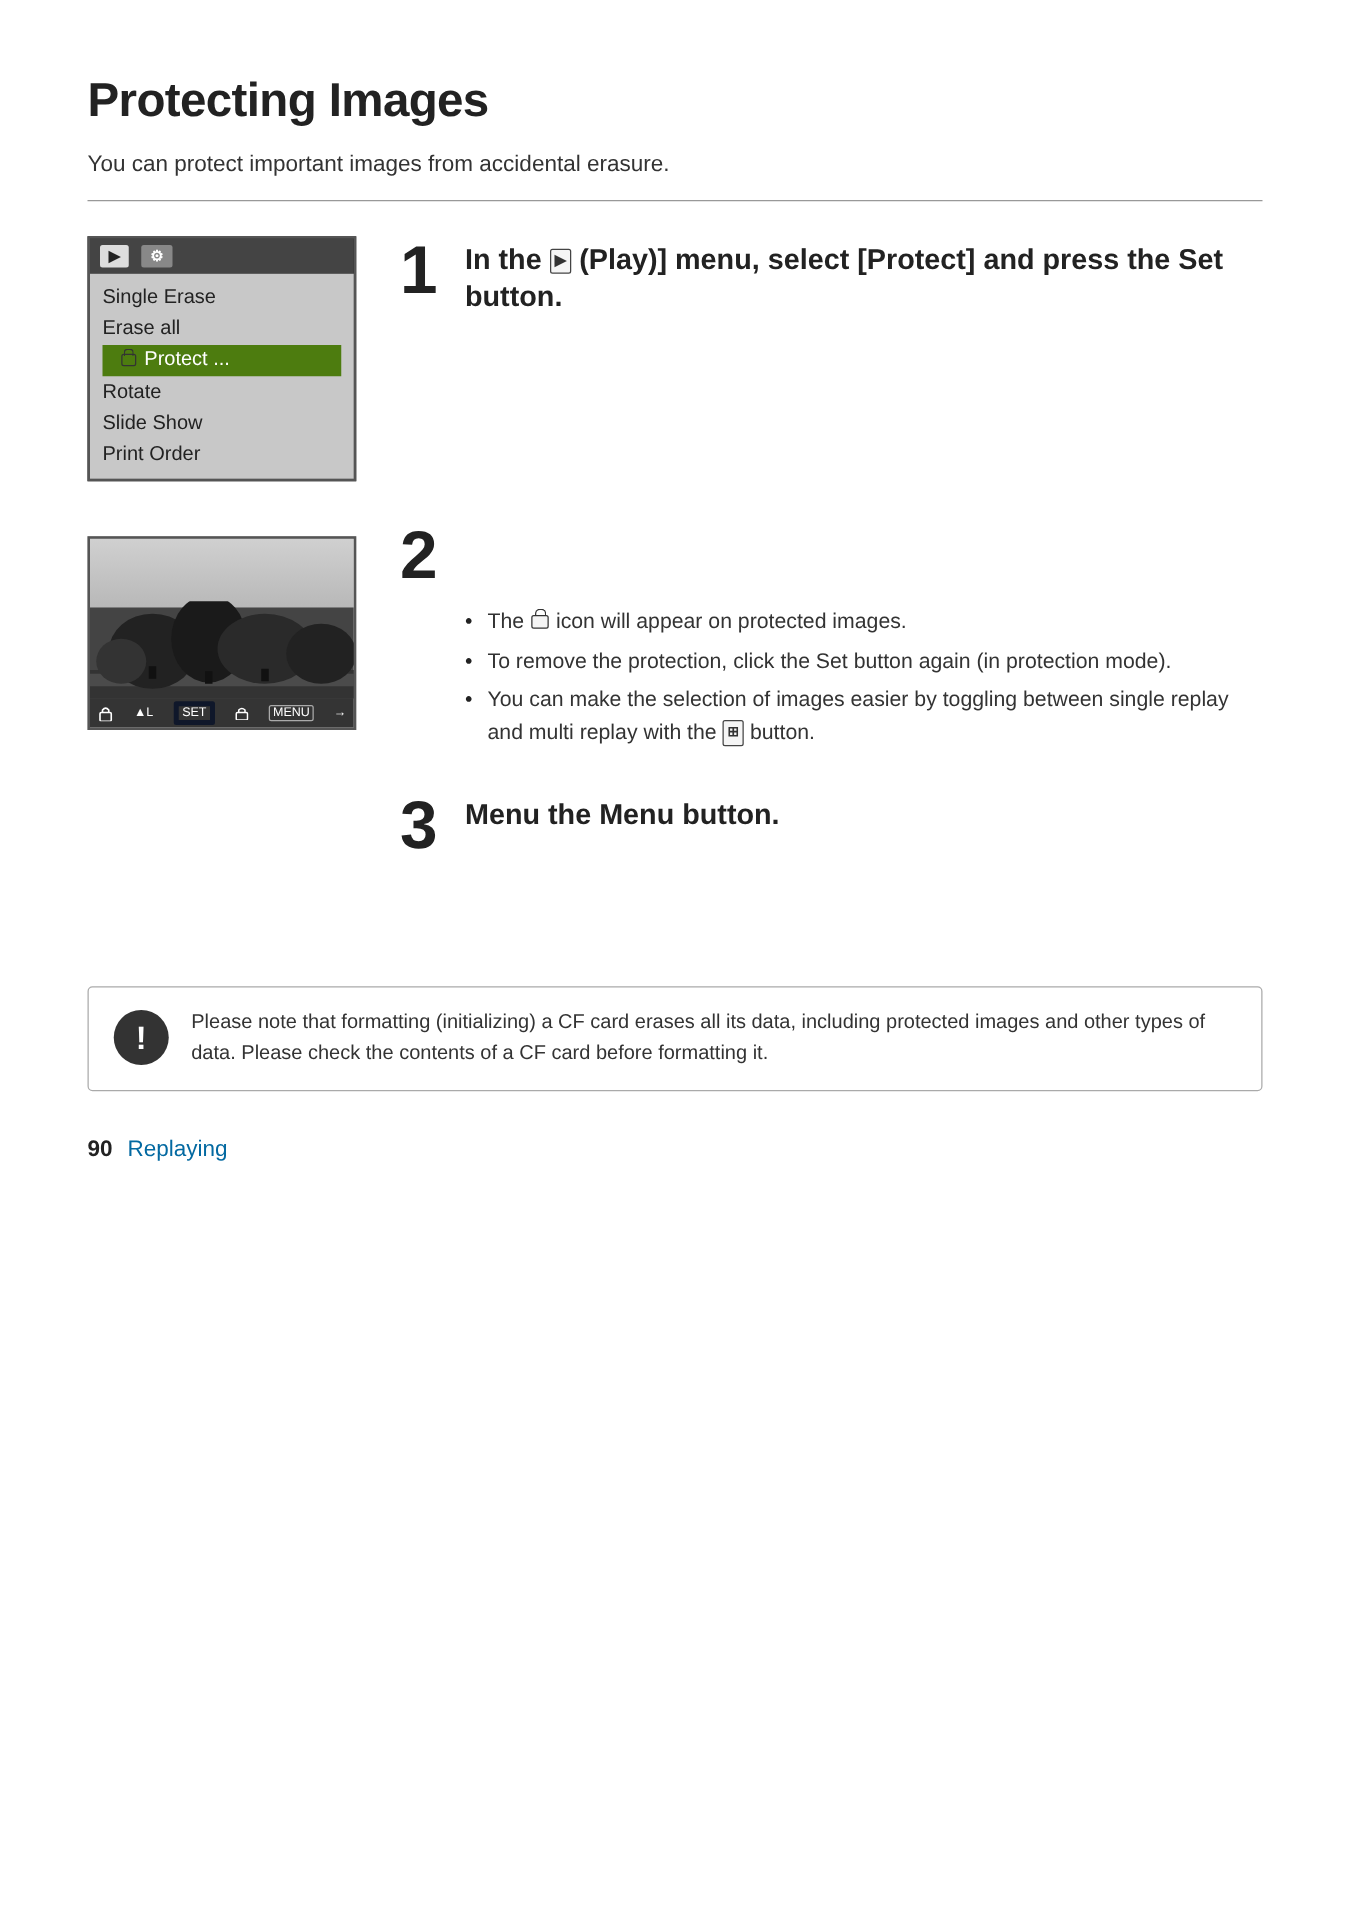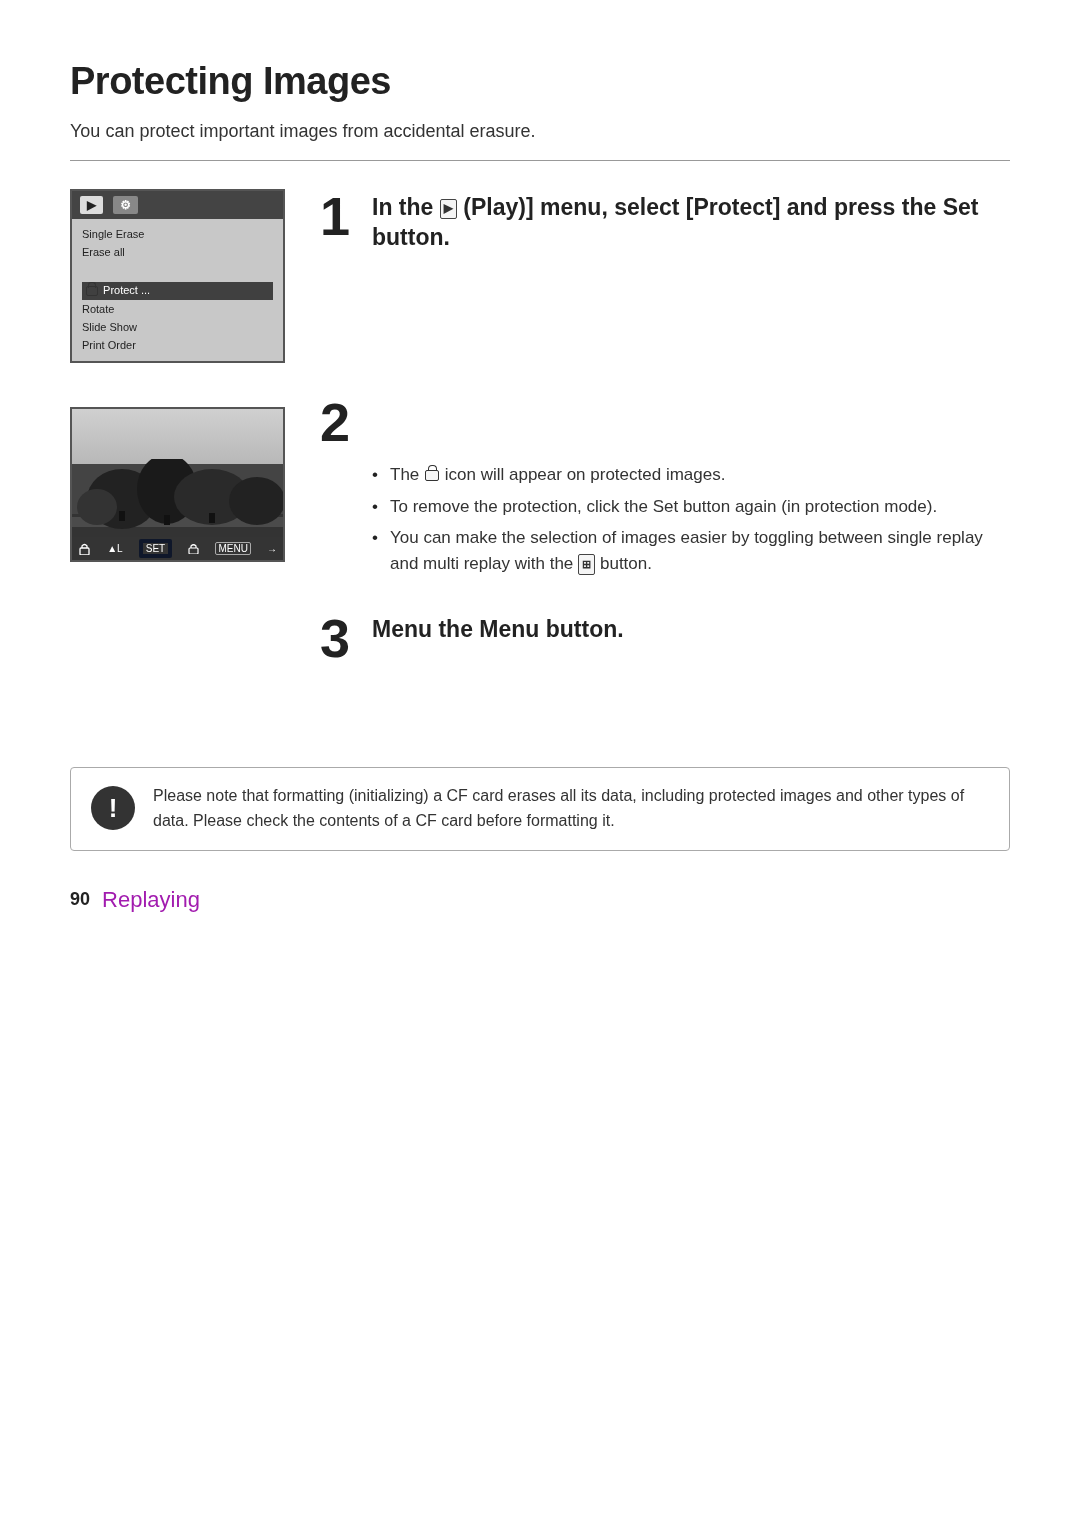--- a/index.html
+++ b/index.html
@@ -75,31 +75,30 @@
       background: #c8c8c8;
       padding: 6px 10px;
       flex: 1;
     }
     .camera-screen-menu ul {
       list-style: none;
       margin: 0;
       padding: 0;
     }
     .camera-screen-menu ul li {
-      font-size: 11px;
+      font-size: 16px;
       color: #222;
       padding: 1.5px 0;
       line-height: 1.4;
     }
     .camera-screen-menu ul li.highlighted {
-      background: #404040;
+      background: #4d7c0f;
       color: #fff;
-      padding-left: 4px;
+      padding-left: 15px;
       padding-right: 4px;
-      margin-top: 20px;
     }
     .protect-icon-small {
       display: inline-block;
       width: 12px;
       height: 10px;
       border: 1.5px solid #333;
       border-radius: 2px;
       position: relative;
       margin-right: 2px;
       vertical-align: middle;
@@ -255,22 +254,22 @@
       display: flex;
       align-items: center;
       gap: 12px;
     }
     .page-number {
       font-size: 18px;
       font-weight: 900;
       color: #222;
     }
     .page-section {
-      font-size: 22px;
-      color: #a21caf;
+      font-size: 18px;
+      color: #0369a1;
     }
     
     .photo-bg {
       width: 215px;
       height: 155px;
       background: #b0b0b0;
       border: 2px solid #555;
       margin-top: 12px;
       overflow: hidden;
       position: relative;

